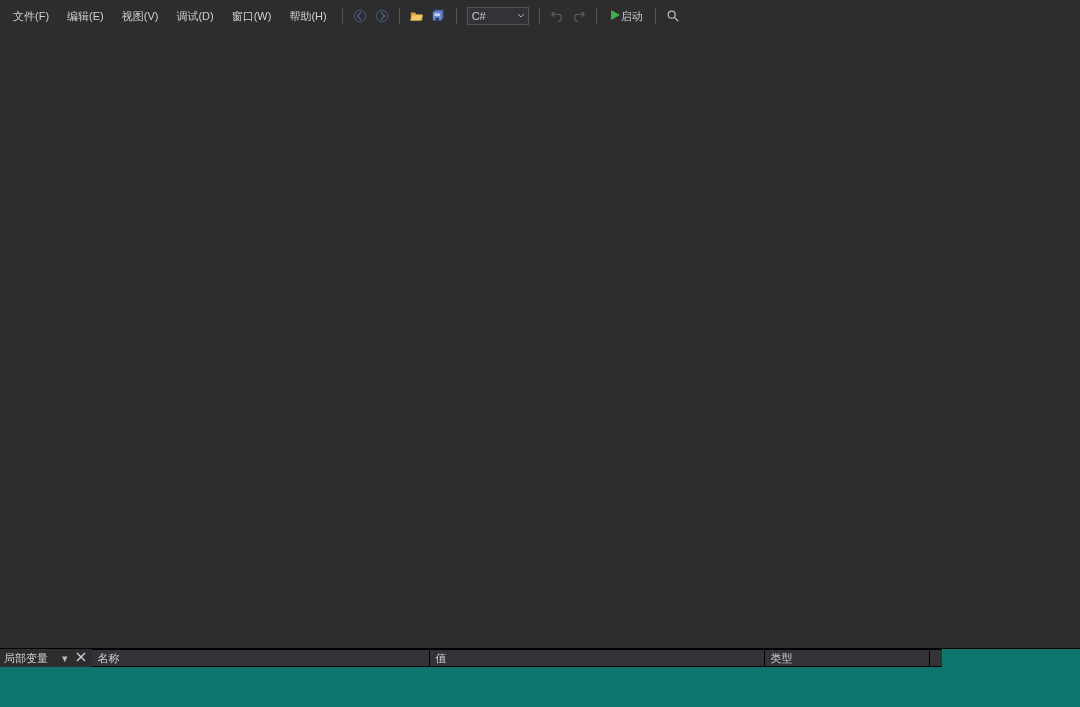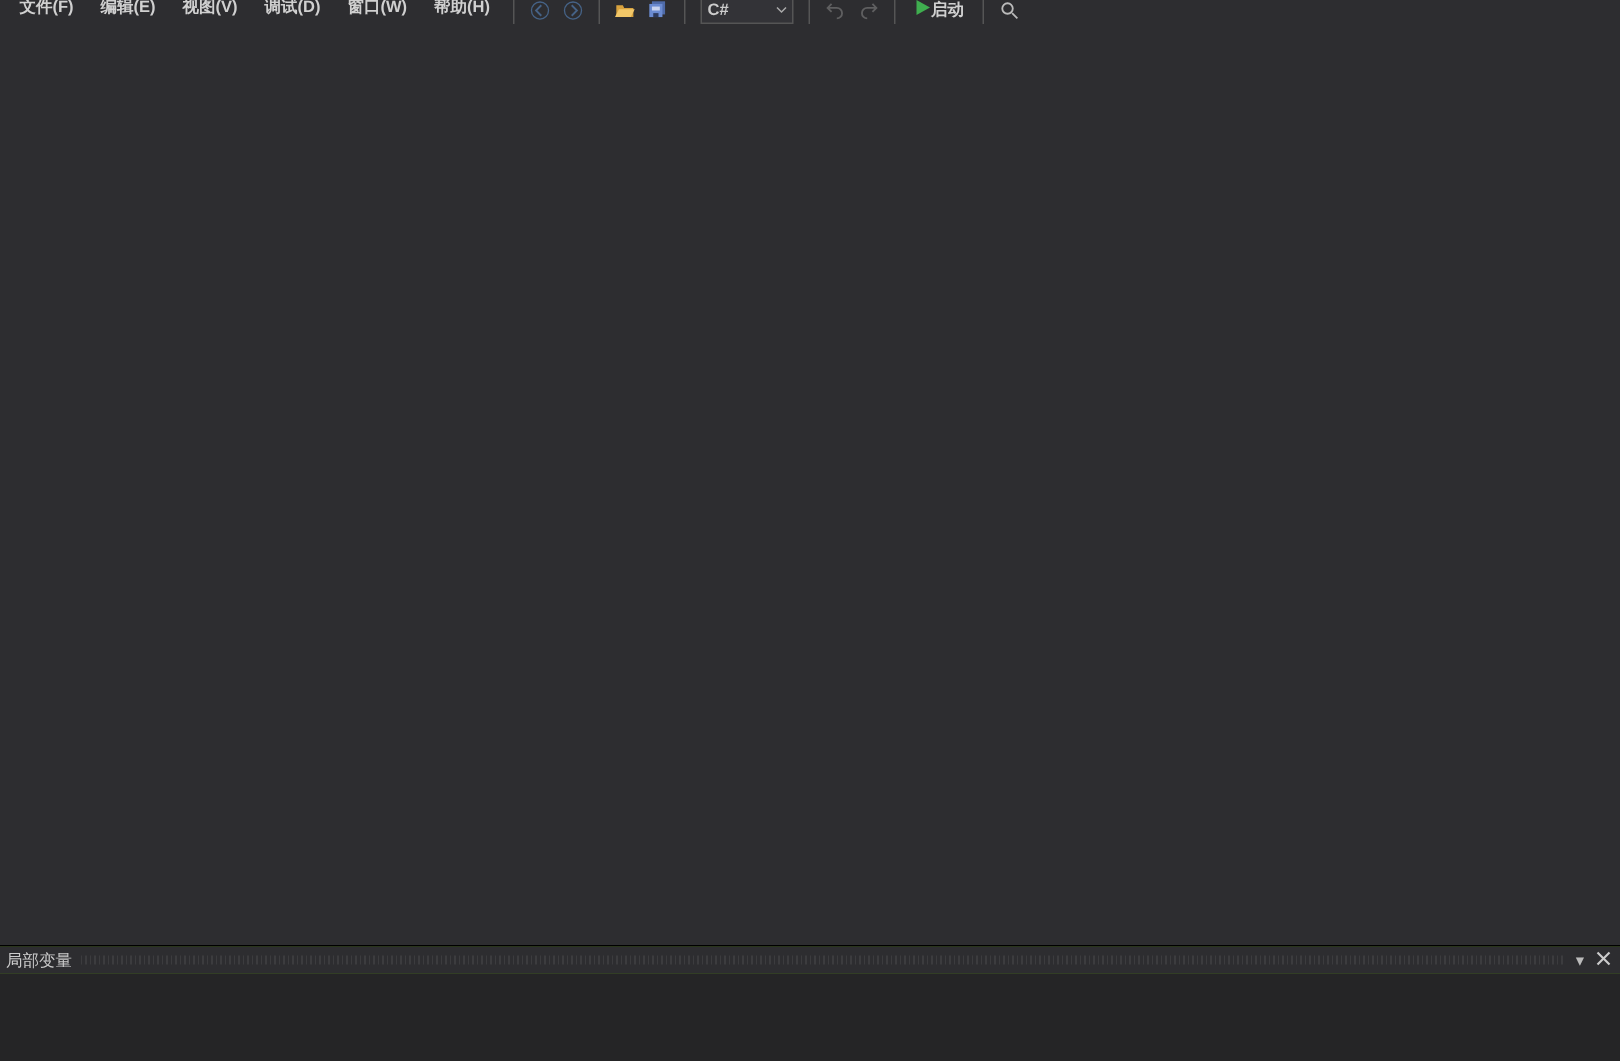--- a/index.html
+++ b/index.html
@@ -11,24 +11,23 @@
       font-family: "Microsoft YaHei", Arial, sans-serif;
       font-size: 11px;
       overflow: hidden;
       display: flex;
       flex-direction: column;
     }
     .menubar {
       height: 26px;
       background: #2d2d30;
       display: flex;
-      align-items: flex-end;
+      align-items: center;
       padding: 16px 4px;
       gap: 0;
-      font-weight: bold;
     }
     .menu-item {
       padding: 4px 9px;
       color: #d0d0d0;
       cursor: pointer;
       white-space: nowrap;
     }
     .toolbar-sep {
       width: 1px;
       height: 16px;
@@ -73,22 +72,22 @@
       color: #d0d0d0;
       cursor: pointer;
     }
     .start-btn svg { width: 12px; height: 12px; }
     .editor-area {
       flex: 1;
       background: #2d2d30;
     }
     .panel {
       display: flex;
-      flex-direction: column;
-      background: #4d7c0f;
+      flex-direction: row;
+      background: #0f766e;
       border-top: 1px solid #000;
     }
     .panel-header {
       display: flex;
       align-items: center;
       height: 18px;
       background: #2d2d30;
       padding: 0 4px;
       position: relative;
     }
@@ -220,14 +219,20 @@
     <div class="panel-ctrls">
       <span class="panel-ctrl">▾</span>
       <span class="panel-ctrl">
         <svg width="10" height="10" viewBox="0 0 10 10">
             <line x1="1" y1="1" x2="9" y2="9" stroke="#ccc" stroke-width="1.4"></line>
             <line x1="9" y1="1" x2="1" y2="9" stroke="#ccc" stroke-width="1.4"></line>
           </svg>
       </span>
     </div>
   </div>
+  <div class="grid-header">
+    <div class="gh-cell gh-name">名称</div>
+    <div class="gh-cell gh-value">值</div>
+    <div class="gh-cell gh-type">类型</div>
+    <div class="gh-cell gh-blank"></div>
+  </div>
   <div class="grid-body"></div>
 </div>
 
 </body></html>

